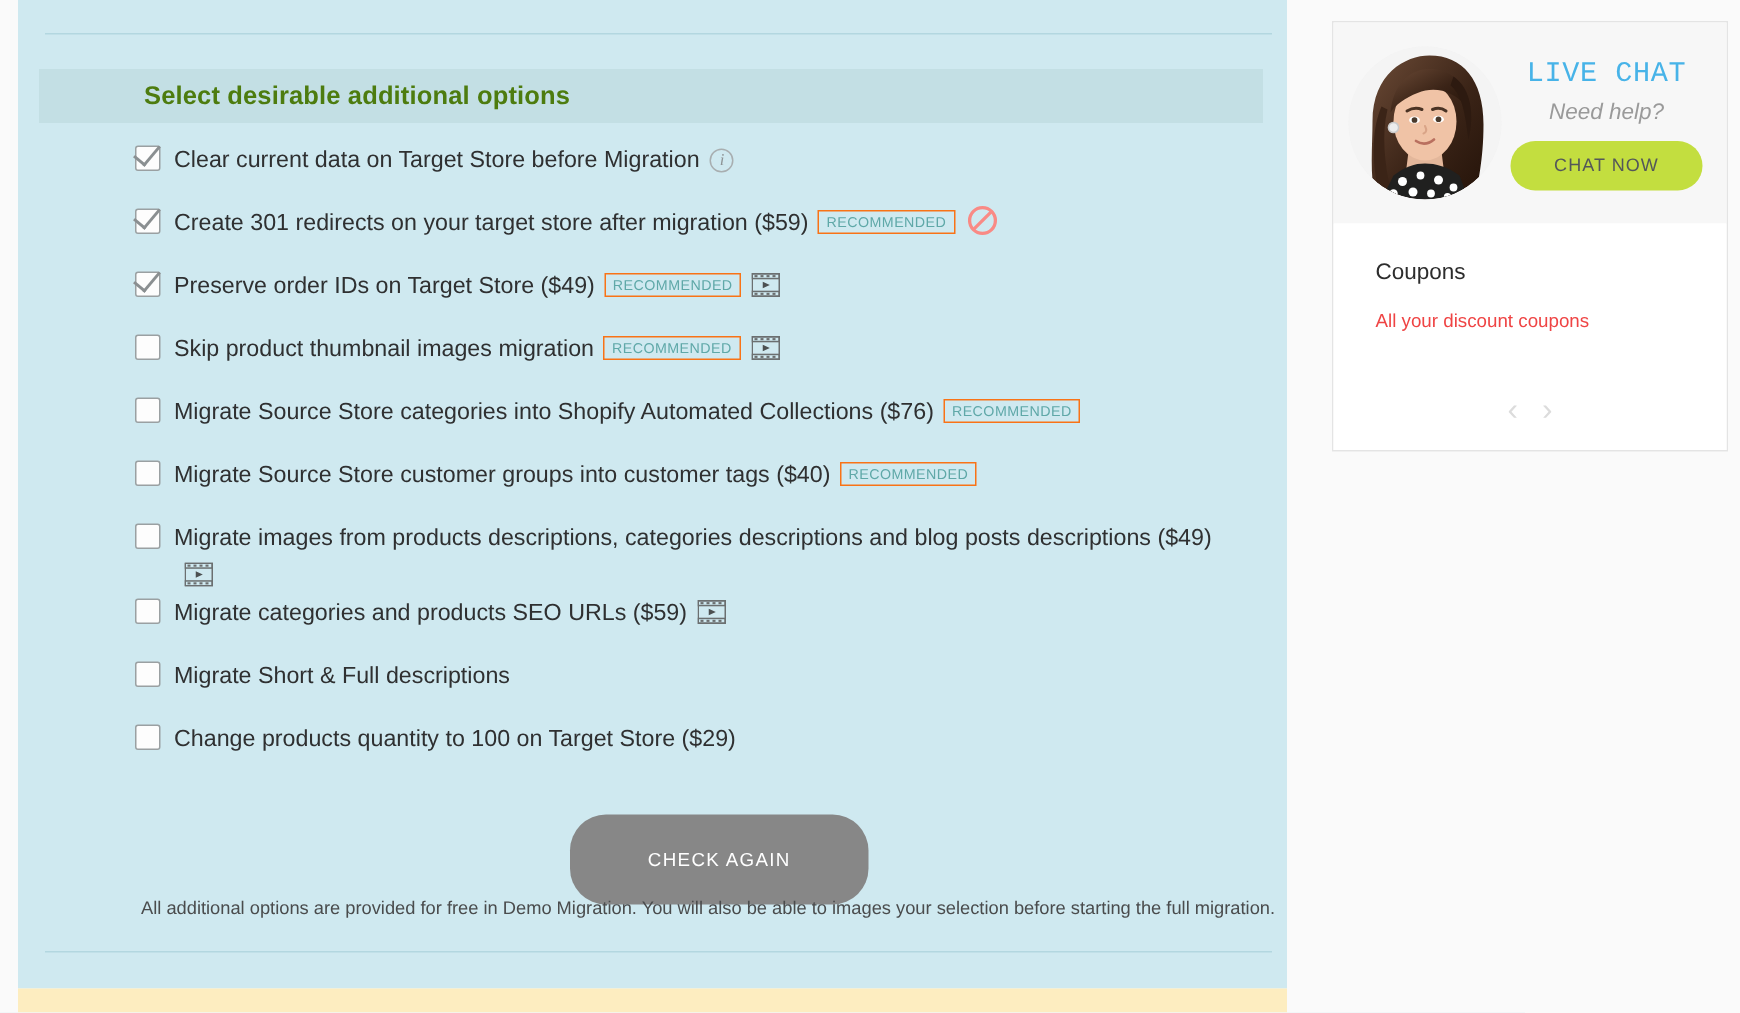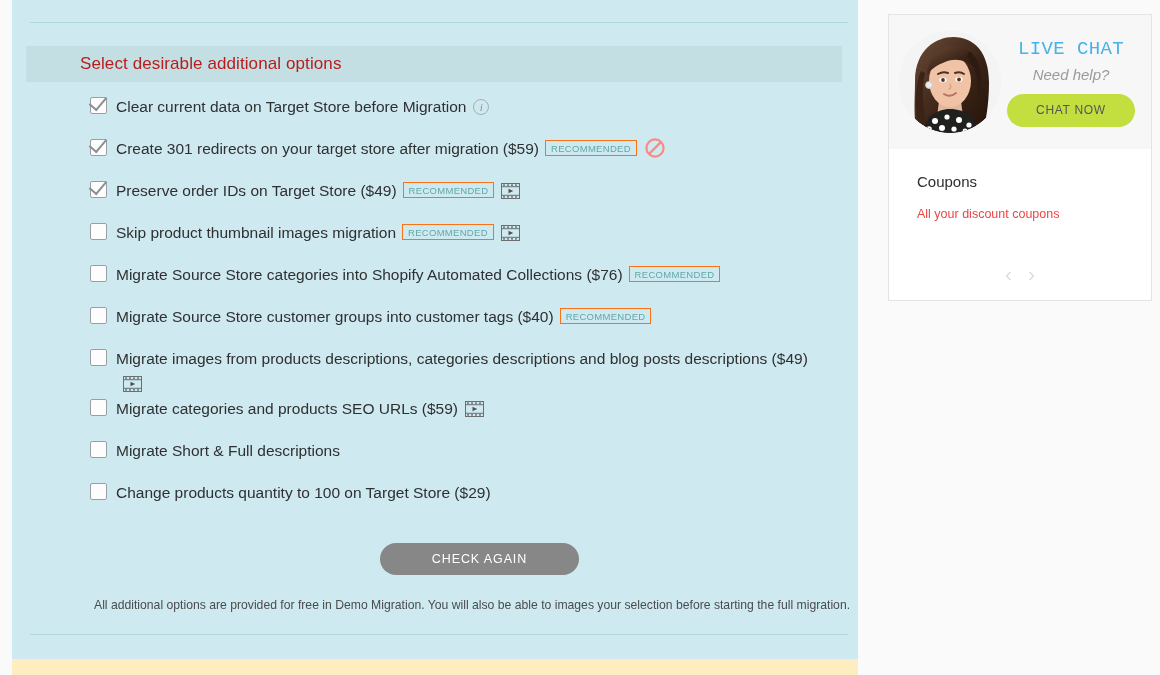--- a/index.html
+++ b/index.html
@@ -61,24 +61,24 @@
     position: absolute;
     left: 14px;
     top: 46px;
     width: 816px;
     height: 36px;
     background: #c3dfe4;
     display: flex;
     align-items: center;
   }
   .section-header-title {
-    margin-left: 54px;
+    margin-left: 70px;
     font-size: 17px;
-    color: #b91c1c;
-    font-weight: 400;
+    color: #4d7c0f;
+    font-weight: 700;
     letter-spacing: 0.1px;
   }
 
   
   .options {
     position: absolute;
     left: 14px;
     top: 94px;
     width: 830px;
   }
@@ -172,21 +172,21 @@
     height: 20px;
     cursor: pointer;
   }
 
   
   .check-btn {
     position: absolute;
     left: 368px;
     top: 543px;
     width: 199px;
-    height: 32px;
+    height: 60px;
     border: none;
     border-radius: 24px;
     background: #878787;
     color: #ffffff;
     font-size: 12.5px;
     letter-spacing: 0.9px;
     font-family: "Liberation Sans", sans-serif;
     cursor: pointer;
   }
 

